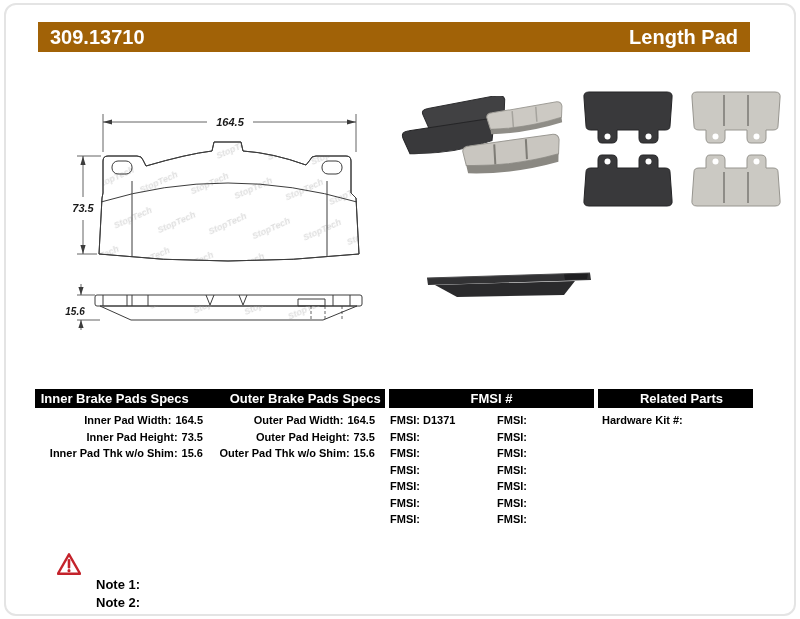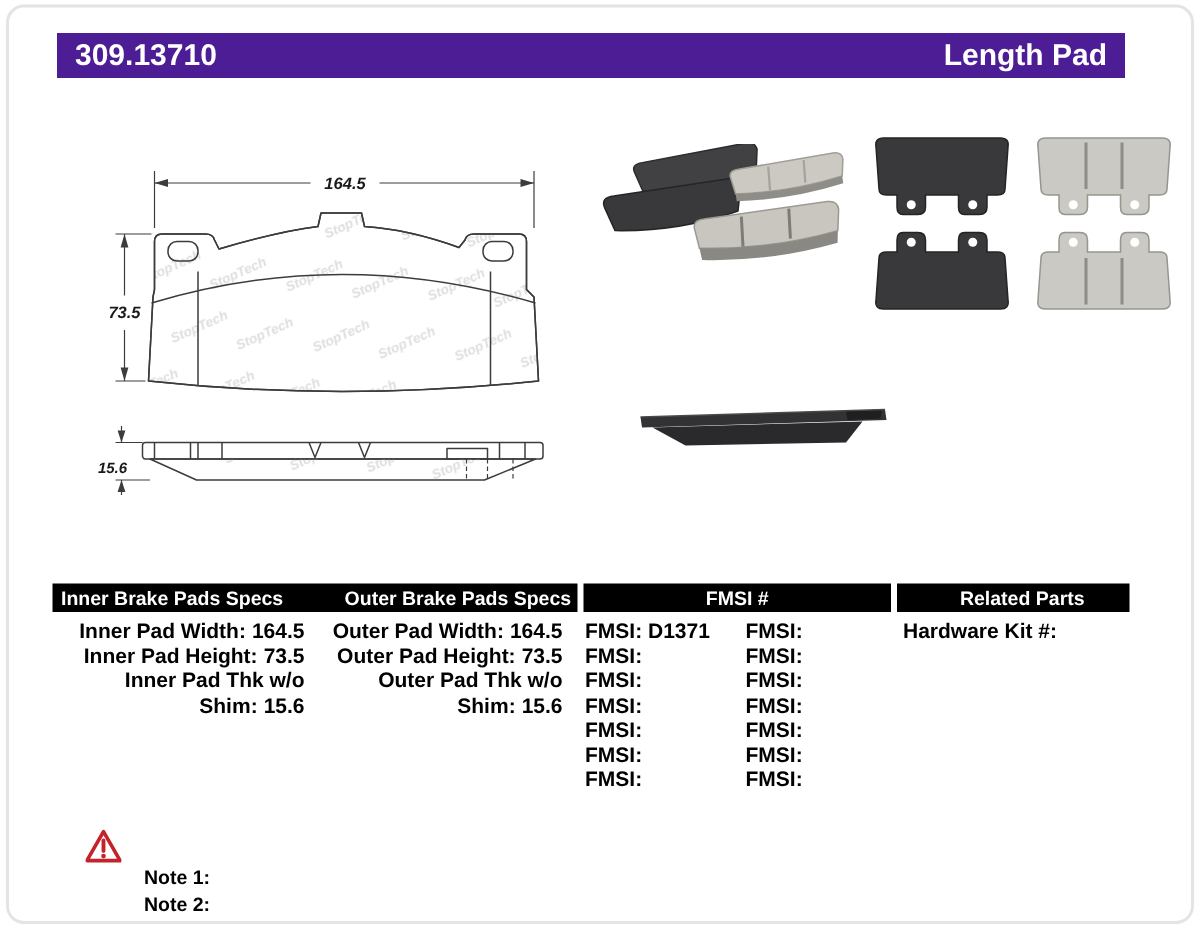--- a/index.html
+++ b/index.html
@@ -2,21 +2,21 @@
 <html><head>
 <meta charset="utf-8">
 <style>
   * { margin:0; padding:0; box-sizing:border-box; }
   html,body { background:#fff; }
   body { width:800px; height:619px; font-family:"Liberation Sans", sans-serif; position:relative; }
   .page { position:absolute; left:0; top:0; width:800px; height:619px; background:#fff; overflow:hidden; }
   .frame { position:absolute; left:4px; top:3px; right:4px; bottom:3px; border:2px solid #e4e4e4; border-radius:12px; }
 
   
-  .header-bar { position:absolute; left:38px; top:22px; width:712px; height:30px; background:#4c1d95; color:#fff;
+  .header-bar { position:absolute; left:38px; top:22px; width:712px; height:30px; background:#a16207; color:#fff;
     display:flex; align-items:center; justify-content:space-between; padding:0 12px; font-weight:bold; font-size:20px;gap:10px; }
 
   
   .drawing { position:absolute; left:55px; top:98px; width:350px; height:232px; }
   .photo-angled { position:absolute; left:398px; top:96px; width:190px; height:112px; }
   .photo-flat { position:absolute; left:574px; top:88px; width:216px; height:122px; }
   .photo-side { position:absolute; left:425px; top:266px; width:170px; height:44px; }
 
   .wm { font-size:9px; font-weight:bold; font-style:italic; fill:#dedede; }
   .dimtext { font-size:11px; font-weight:bold; font-style:italic; fill:#1a1a1a; }
@@ -27,21 +27,21 @@
 
   
   .tables { position:absolute; left:35px; top:389px; width:718px; }
   .thead { display:flex; gap:4px; }
   .hbar { background:#000; color:#fff; height:19px; font-size:13px; font-weight:bold;
     display:flex; align-items:center; justify-content:center; }
   .hbar-specs { width:350px;gap:31px; }
   .hbar-specs span { flex:1; text-align:center; }
   .hbar-fmsi { width:205px; }
   .hbar-rel { width:155px;padding-left:12px; }
-  .tbody { position:relative; margin-top:4px; height:120px; font-size:14px; font-weight:bold; color:#000; }
+  .tbody { position:relative; margin-top:4px; height:120px; font-size:11px; font-weight:bold; color:#000; }
   .col { position:absolute; top:0; line-height:16.5px; }
   .col-inner { left:0; width:168px; text-align:right; }
   .col-outer { left:172px; width:168px; text-align:right; }
   .col-f1 { left:355px; width:104px; text-align:left; }
   .col-f2 { left:462px; width:104px; text-align:left; }
   .col-rel { left:567px; width:150px; text-align:left; }
   .spec-row .v { margin-left:4px; }
 
   
   .warn { position:absolute; left:57px; top:551px; width:24px; height:27px; }

